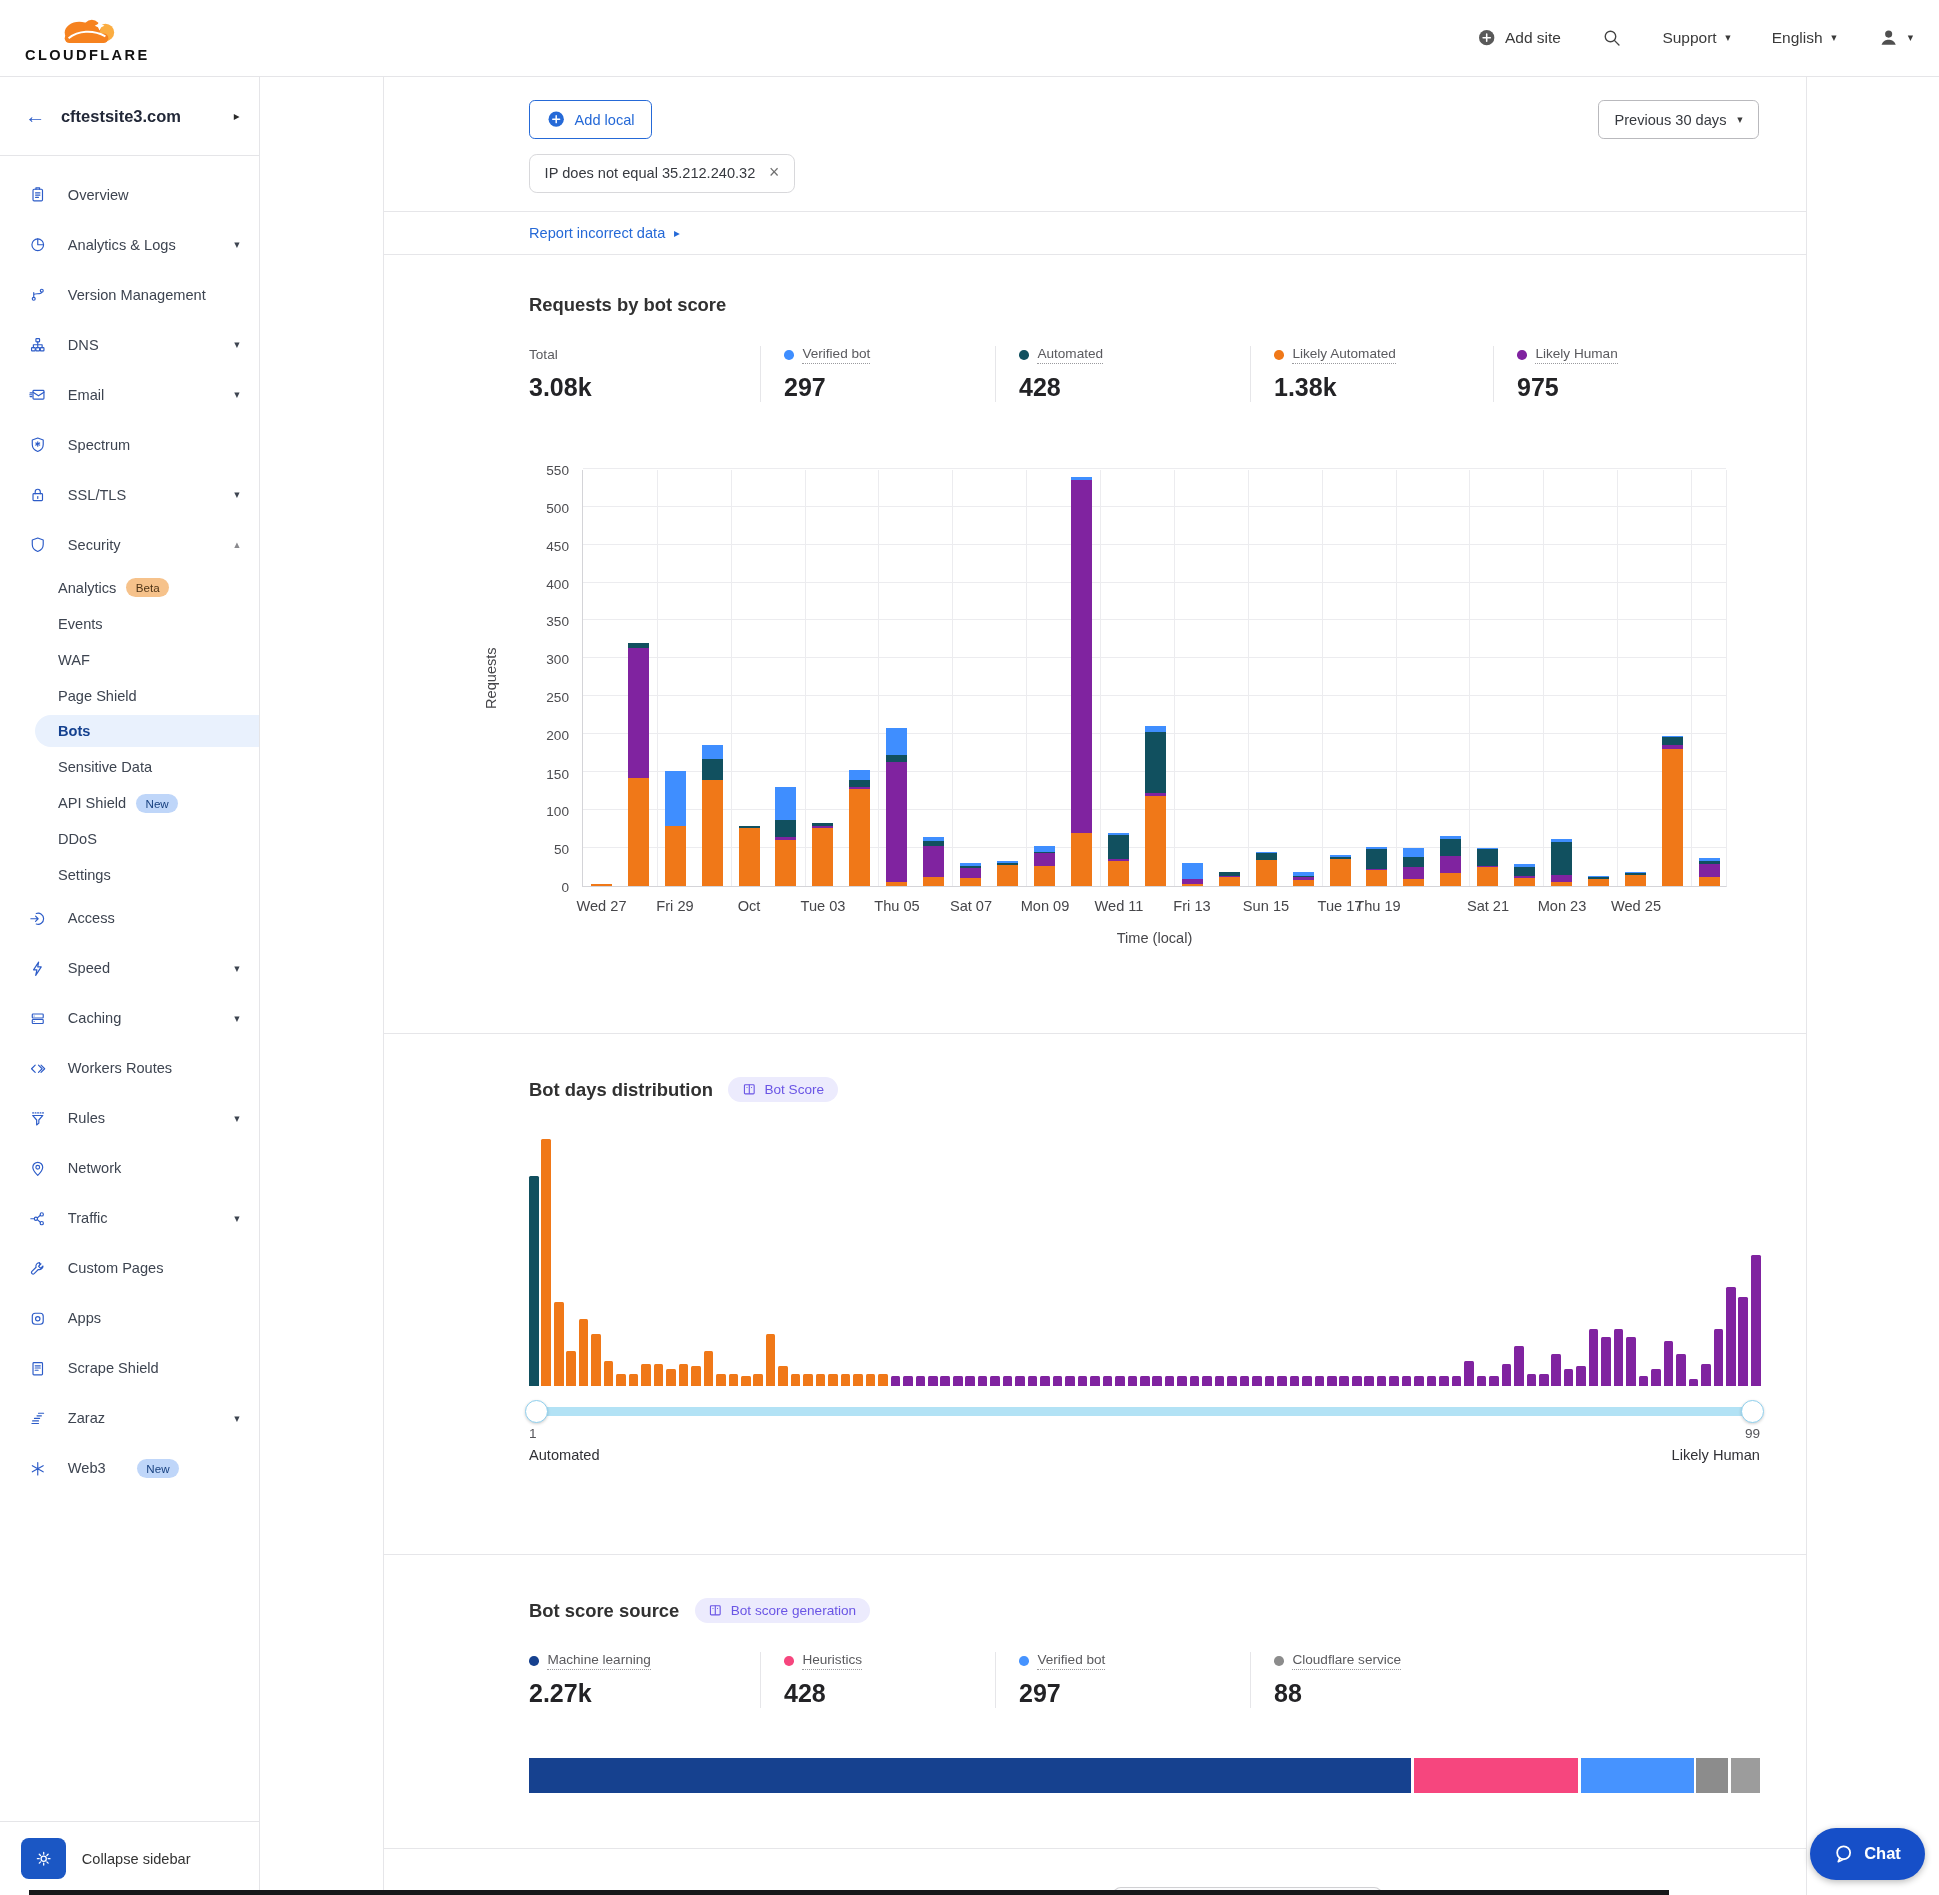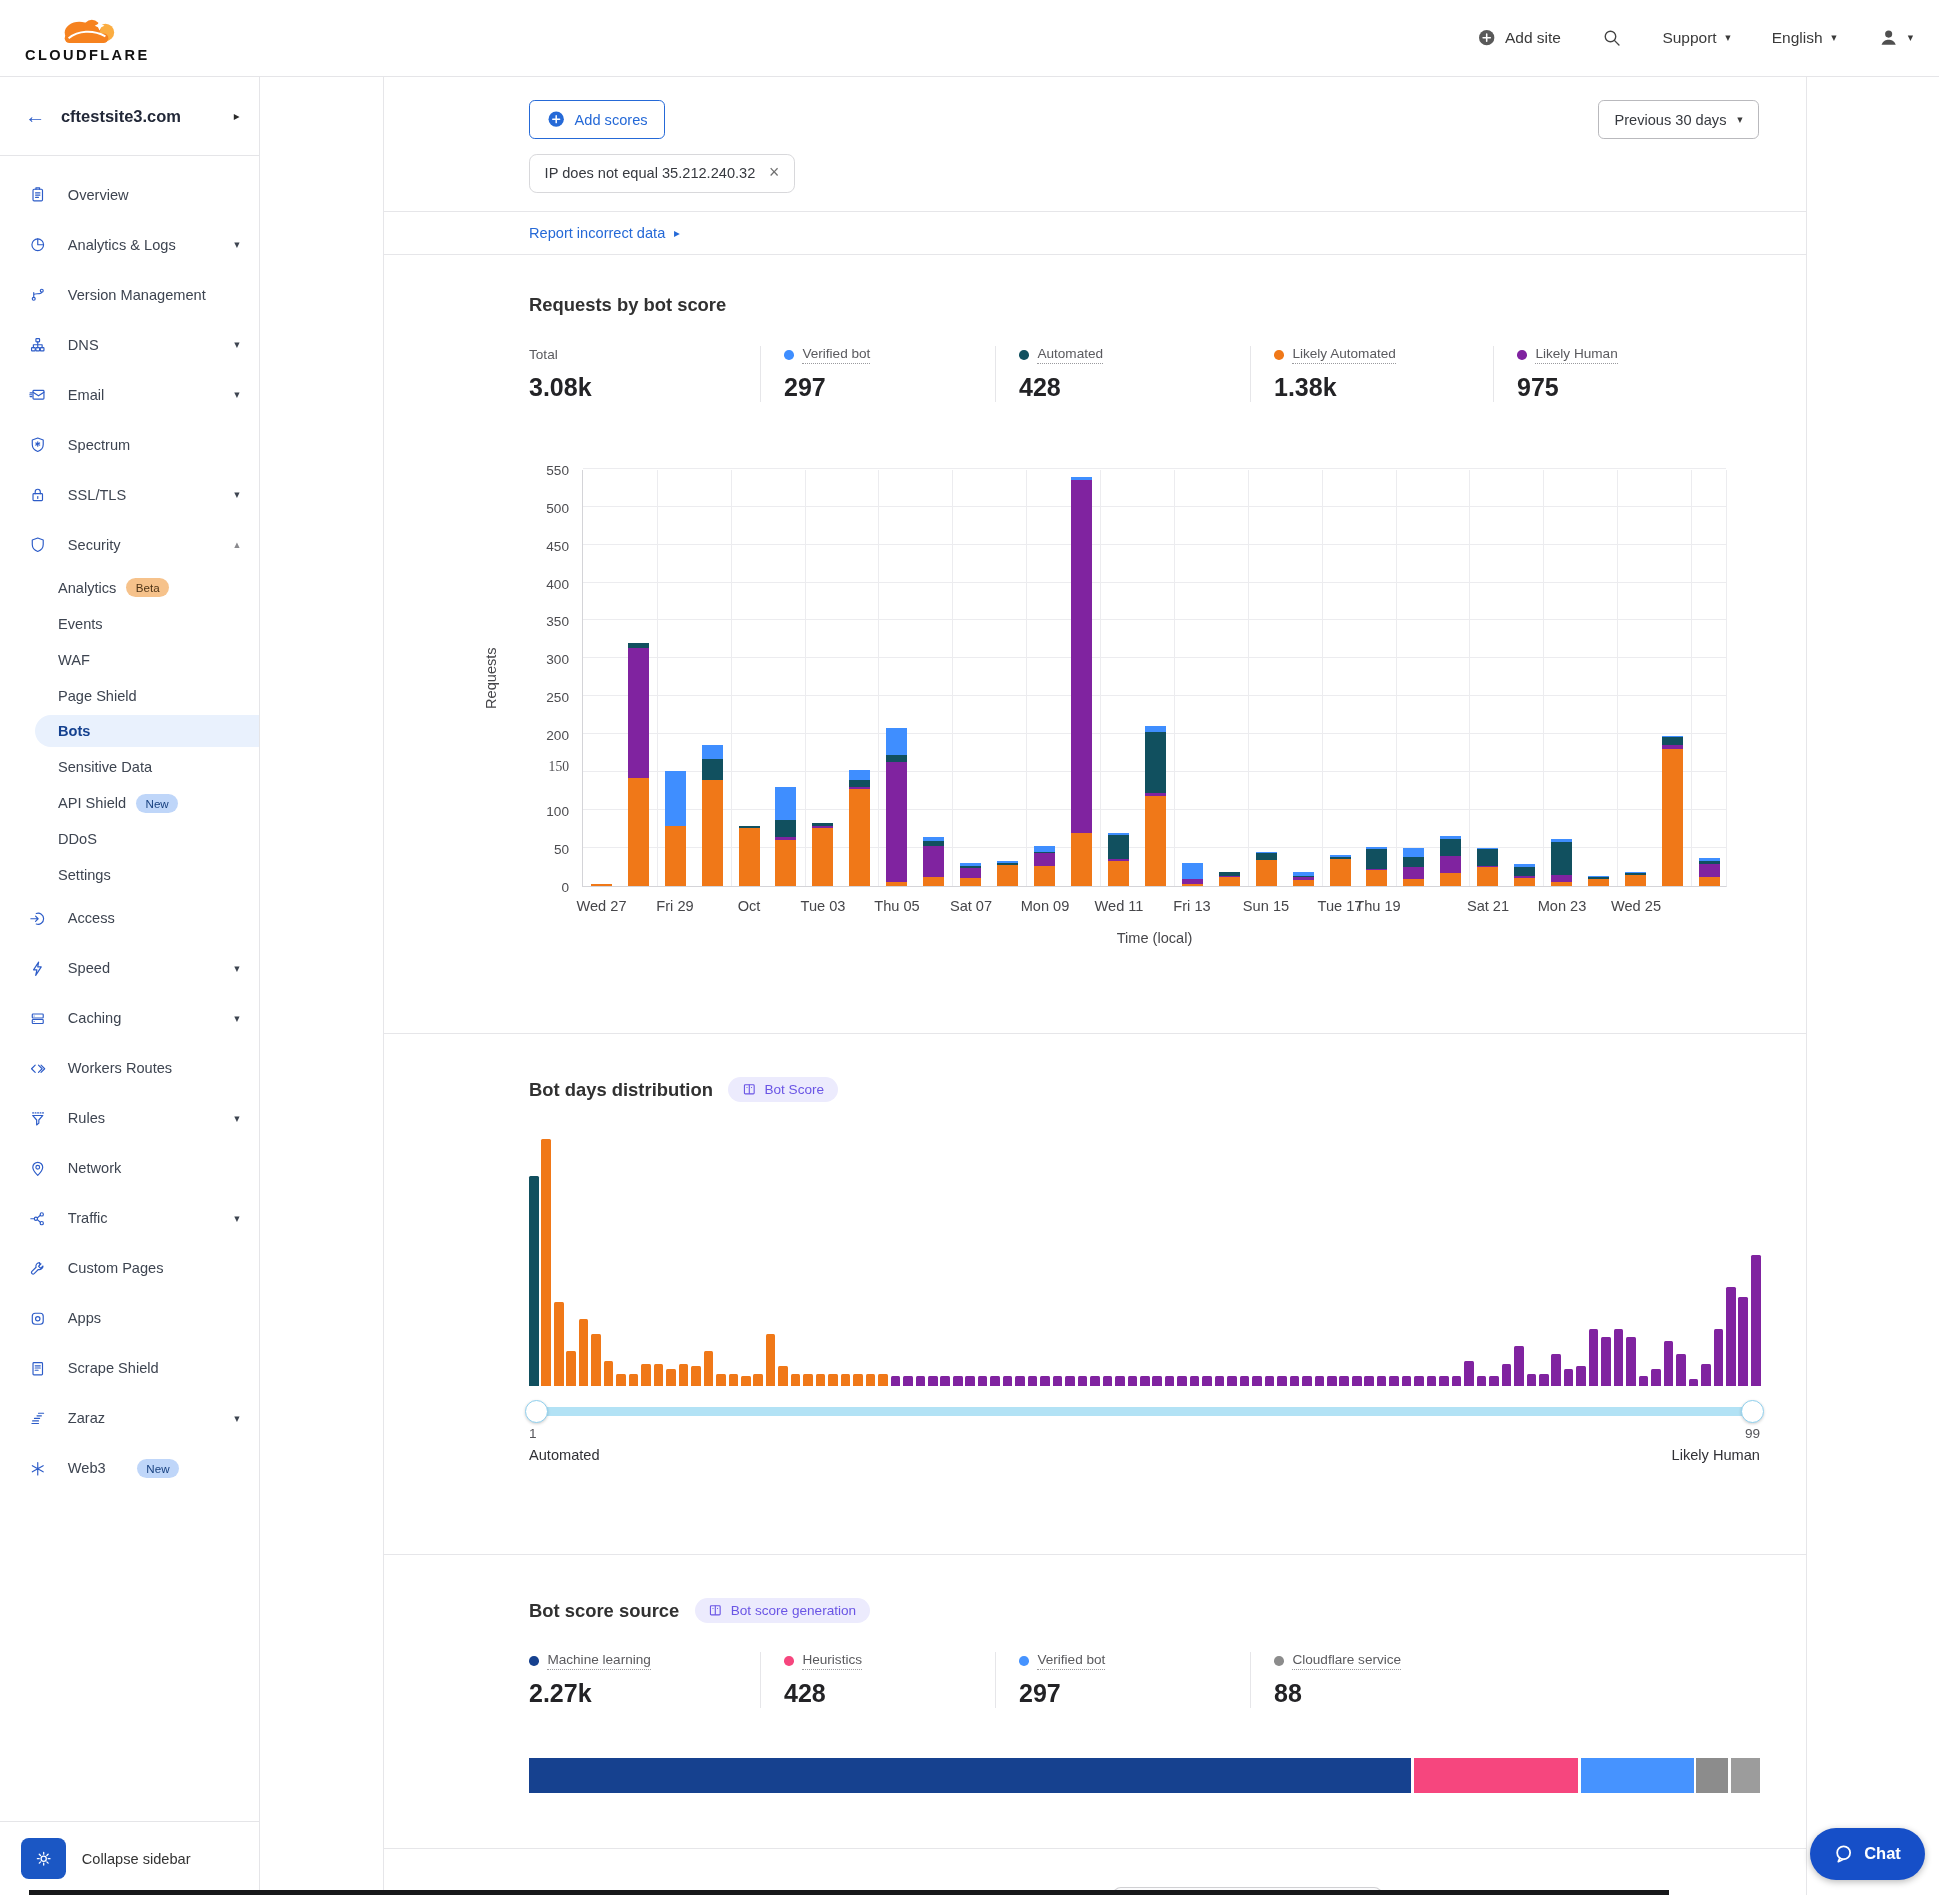--- a/index.html
+++ b/index.html
@@ -395,21 +395,21 @@
     <div class="main">
       <div class="card">
 
         <div class="section sec-filter">
           <div class="filter-left">
             <button class="btn-add-filter">
               <svg width="18.4" height="18.4" viewBox="0 0 24 24">
                   <circle cx="12" cy="12" r="10" fill="#2569d7"></circle>
                   <path d="M12 7.5v9M7.5 12h9" stroke="#fff" stroke-width="1.9" stroke-linecap="round"></path>
                 </svg>
-              <span>Add scores</span>
+              <span>Add local</span>
             </button>
             <div class="chip">
               <span>IP does not equal 35.212.240.32</span>
               <span class="chip-x">×</span>
             </div>
           </div>
           <button class="btn-range">
             <span>Previous 30 days</span>
             <span class="tb-caret">▾</span>
           </button>
@@ -460,21 +460,21 @@
                 <div class="stat-value">975</div>
               </div>
             </div>
 
           <div class="chart-wrap">
             <div class="ylabel">Requests</div>
             <div class="yticks" id="yticks">
                 <span class="ytick" style="bottom: 0px;">0</span>
                 <span class="ytick" style="bottom: 38px;">50</span>
                 <span class="ytick" style="bottom: 76px;">100</span>
-                <span class="ytick" style="bottom: 120px; font-family: Liberation Serif, serif;">150</span>
+                <span class="ytick" style="bottom: 113px;">150</span>
                 <span class="ytick" style="bottom: 152px;">200</span>
                 <span class="ytick" style="bottom: 190px;">250</span>
                 <span class="ytick" style="bottom: 228px;">300</span>
                 <span class="ytick" style="bottom: 266px;">350</span>
                 <span class="ytick" style="bottom: 303px;">400</span>
                 <span class="ytick" style="bottom: 341px;">450</span>
                 <span class="ytick" style="bottom: 379px;">500</span>
                 <span class="ytick" style="bottom: 417px;">550</span>
               </div>
             <div class="plot" id="main-plot">

